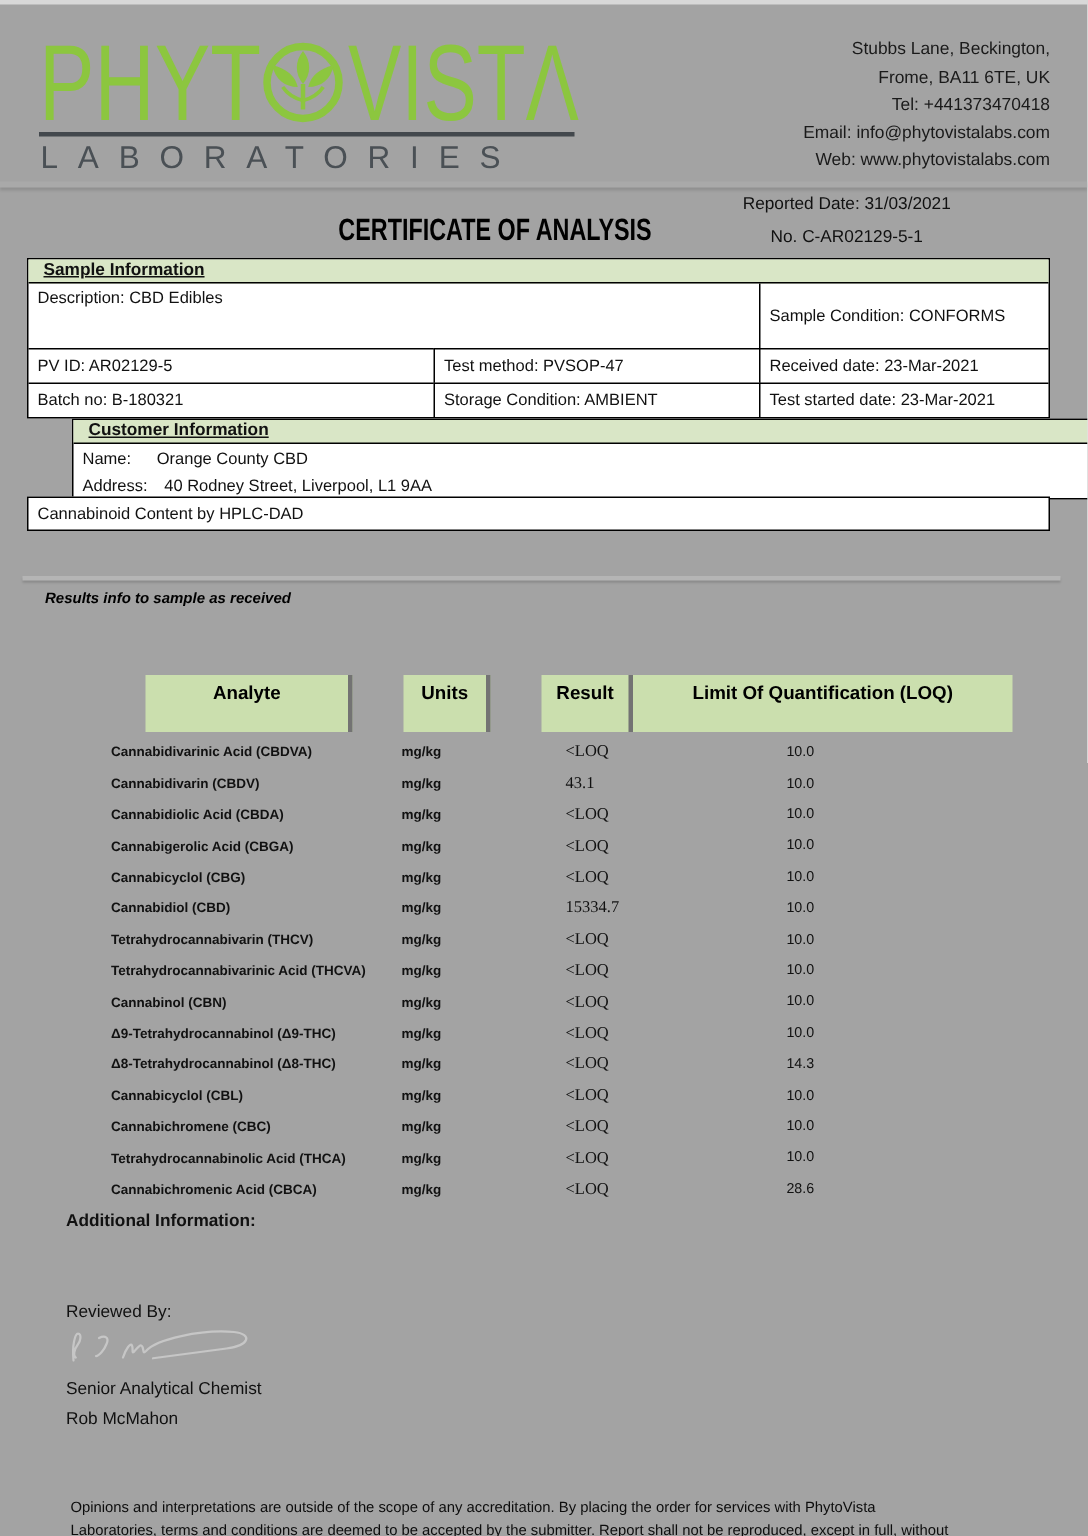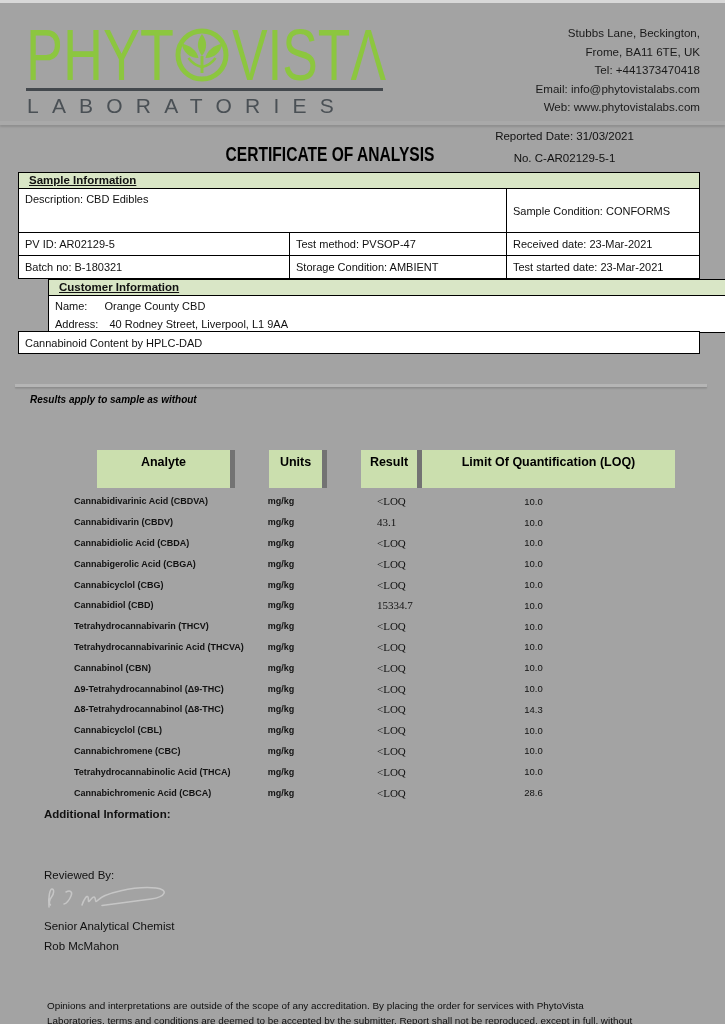--- a/index.html
+++ b/index.html
@@ -68,21 +68,21 @@
   }
 
   
   .results { position:absolute; left:63px; top:450px; width:612px; }
   .r-head { display:grid; grid-template-columns:172px 92px 95px 253px; column-gap:0; }
   .r-head > div {
     background:var(--table-header,#cbdfae);
     height:38px; padding-top:5px; text-align:center;
     font-size:12.5px; font-weight:bold; color:#000;
   }
-  .r-head > div:not(:last-child) { border-right:5px solid #737373;margin-left:34px; }
+  .r-head > div:not(:last-child) { border-right:3px solid #737373;margin-left:34px; }
   .r-body { margin-top:3px; }
   .r-row { display:grid; grid-template-columns:172px 92px 95px 253px; height:20.8px; align-items:center; }
   .r-row .a { font-size:9px; font-weight:bold; padding-left:11px; white-space:nowrap; }
   .r-row .u { font-size:9px; font-weight:bold; text-align:center; }
   .r-row .r { font-size:11px; padding-left:50px;font-family:Liberation Serif, serif; }
   .r-row .l { font-size:9.5px; text-align:center; padding-right:30px; }
 
   
   .additional { position:absolute; left:44px; top:808px; font-size:11.5px; font-weight:bold; }
   .reviewed   { position:absolute; left:44px; top:869px; font-size:11.5px; }
@@ -158,21 +158,21 @@
         <span class="val" style="margin-left:8px;">40 Rodney Street, Liverpool, L1 9AA</span>
       </div>
     </div>
   </div>
 
   <div class="info-table" style="top:331px;">
     <div class="method-cell">Cannabinoid Content by HPLC-DAD</div>
   </div>
 
   <div class="mid-divider"></div>
-  <div class="results-note">Results apply to sample as without</div>
+  <div class="results-note">Results info to sample as received</div>
 
   <div class="results">
     <div class="r-head">
       <div>Analyte</div>
       <div>Units</div>
       <div>Result</div>
       <div>Limit Of Quantification (LOQ)</div>
     </div>
     <div class="r-body">
         <div class="r-row">

